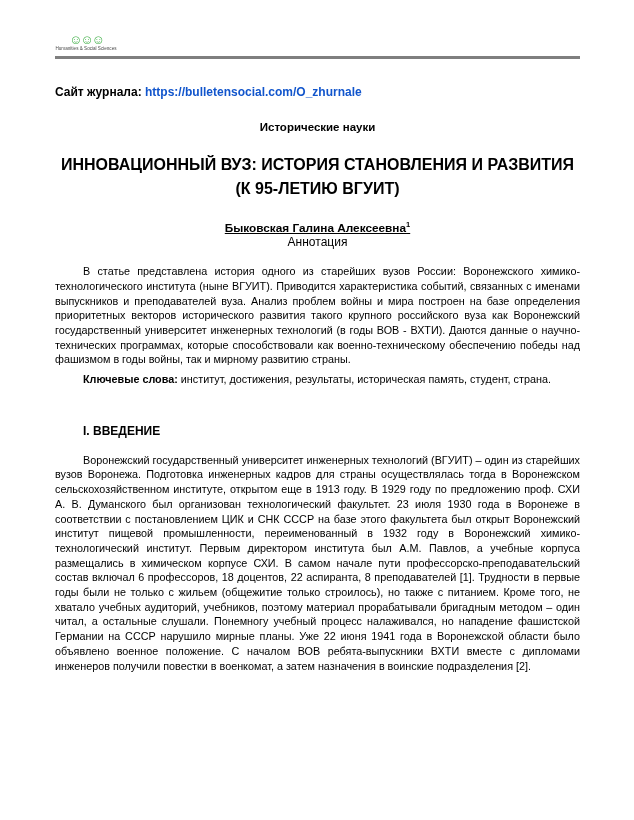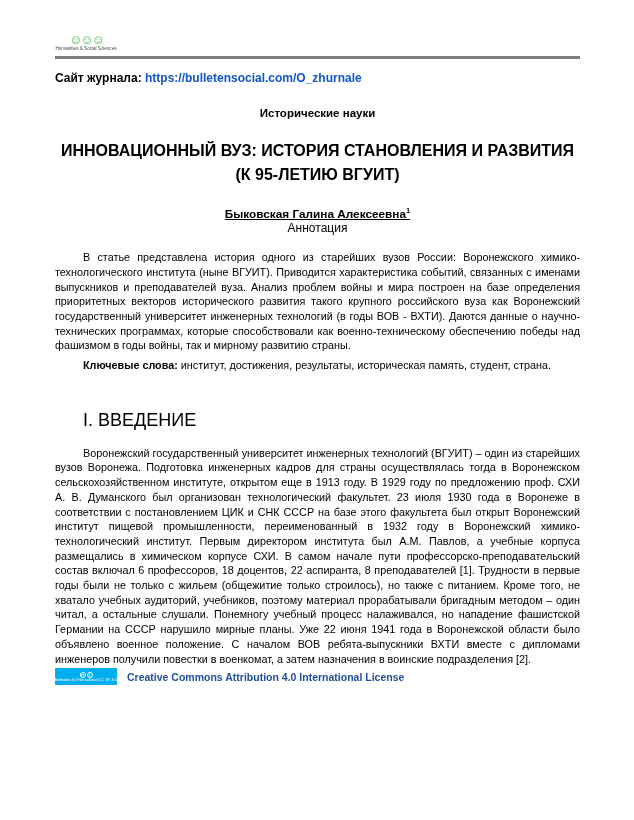--- a/index.html
+++ b/index.html
@@ -27,21 +27,21 @@
     font-family:"Liberation Sans", sans-serif;
   }
   .journal-line {
     flex:1; text-align:center;
     font-family:"Liberation Serif", serif;
     font-size:10.8px; color:#1f3864;
     padding-left:6px;
   }
 
   
-  .site-line { margin-top:12px; font-size:12px; font-weight:bold; }
+  .site-line { margin-top:26px; font-size:12px; font-weight:bold; }
   .site-line .url { color:#1155cc; }
 
   .section-label { margin-top:22px; text-align:center; font-size:11.5px; font-weight:bold; }
 
   .title {
     margin-top:20px; text-align:center;
     font-size:16px; font-weight:bold; line-height:24px;
   }
 
   .author { margin-top:19px; text-align:center; font-size:11.8px; font-weight:bold;text-decoration:underline; }
@@ -56,21 +56,21 @@
   .abstract-heading { text-align:center; font-size:12px; font-weight:normal; }
 
   .para {
     margin-top:15px;
     font-size:10.8px; line-height:14.7px;
     text-align:justify; text-indent:28px;
   }
   .keywords { margin-top:5px; }
   .keywords b { font-weight:bold; }
 
-  .intro-heading { margin-top:37px; font-size:18px; font-weight:normal; padding-left:28px; }
+  .intro-heading { margin-top:37px; font-size:12px; font-weight:bold; padding-left:28px; }
 
   .page-number { margin-top:7px; text-align:center; font-size:10.5px; }
 
   
   .footer-row { display:flex; align-items:center; margin-top:2px; }
   .cc-badge {
     width:62px; height:17px; flex:0 0 auto;
     background:#00aeef; color:#ffffff;
     display:flex; flex-direction:column; align-items:center; justify-content:center;
     border-radius:1px;
@@ -116,25 +116,15 @@
 
     <div class="para">В статье представлена история одного из старейших вузов России: Воронежского химико-технологического института (ныне ВГУИТ). Приводится характеристика событий, связанных с именами выпускников и преподавателей вуза. Анализ проблем войны и мира построен на базе определения приоритетных векторов исторического развития такого крупного российского вуза как Воронежский государственный университет инженерных технологий (в годы ВОВ - ВХТИ). Даются данные о научно-технических программах, которые способствовали как военно-техническому обеспечению победы над фашизмом в годы войны, так и мирному развитию страны.</div>
 
     <div class="para keywords"><b>Ключевые слова:</b><span> институт, достижения, результаты, историческая память, студент, страна.</span></div>
 
     <div class="intro-heading">I. ВВЕДЕНИЕ</div>
 
     <div class="para">Воронежский государственный университет инженерных технологий (ВГУИТ) – один из старейших вузов Воронежа. Подготовка инженерных кадров для страны осуществлялась тогда в Воронежском сельскохозяйственном институте, открытом еще в 1913 году. В 1929 году по предложению проф. СХИ А. В. Думанского был организован технологический факультет. 23 июля 1930 года в Воронеже в соответствии с постановлением ЦИК и СНК СССР на базе этого факультета был открыт Воронежский институт пищевой промышленности, переименованный в 1932 году в Воронежский химико-технологический институт. Первым директором института был А.М. Павлов, а учебные корпуса размещались в химическом корпусе СХИ. В самом начале пути профессорско-преподавательский состав включал 6 профессоров, 18 доцентов, 22 аспиранта, 8 преподавателей [1]. Трудности в первые годы были не только с жильем (общежитие только строилось), но также с питанием. Кроме того, не хватало учебных аудиторий, учебников, поэтому материал прорабатывали бригадным методом – один читал, а остальные слушали. Понемногу учебный процесс налаживался, но нападение фашистской Германии на СССР нарушило мирные планы. Уже 22 июня 1941 года в Воронежской области было объявлено военное положение. С началом ВОВ ребята-выпускники ВХТИ вместе с дипломами инженеров получили повестки в военкомат, а затем назначения в воинские подразделения [2].</div>
 
 
-    <div class="footer-row">
-      <div class="cc-badge">
-        <div class="cc-circles">
-          <span class="cc-circle">cc</span>
-          <span class="cc-circle">i</span>
-        </div>
-        <div class="cc-badge-text">Attribution 4.0 International (CC BY 4.0)</div>
-      </div>
-      <div class="license-text">Creative Commons Attribution 4.0 International License</div>
-    </div>
 
   </div>
 </div>
 
 </body></html>

